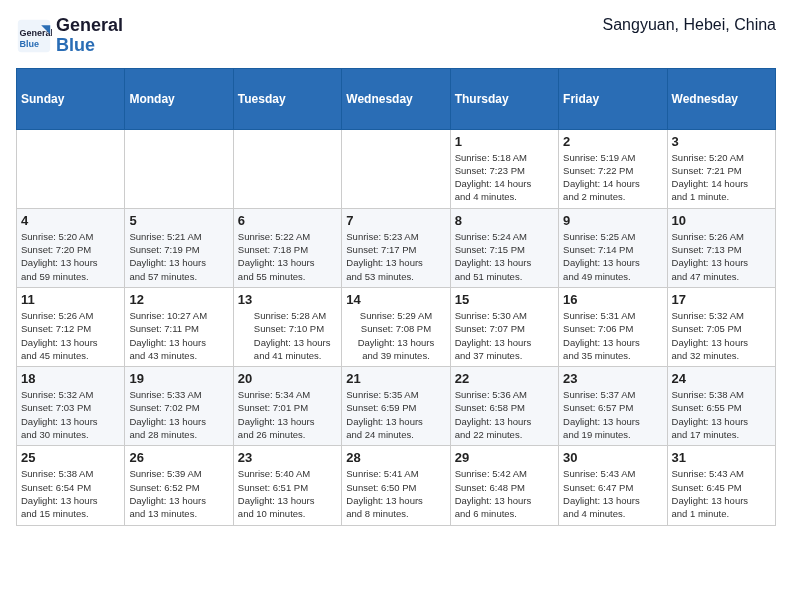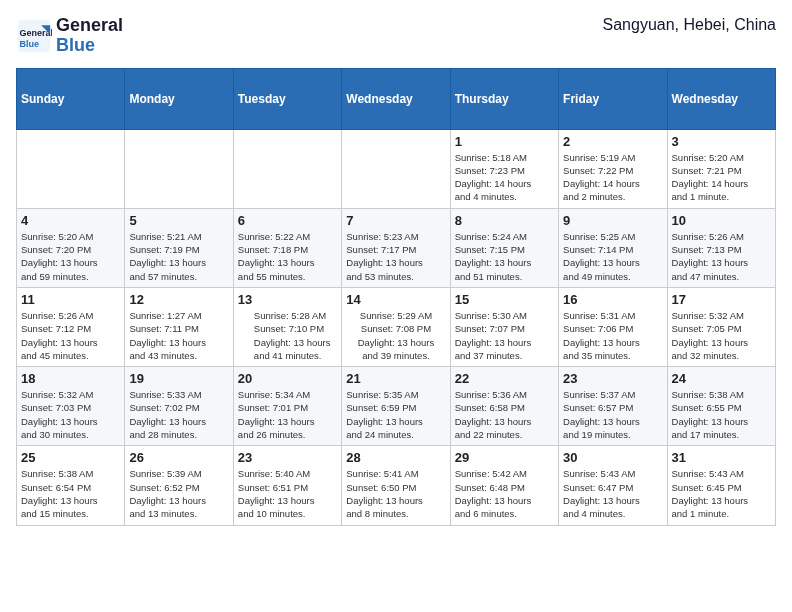--- a/index.html
+++ b/index.html
@@ -200,21 +200,21 @@
       <tr>
         <td>
           <div class="day-number">11</div>
           <div class="day-info" style="white-space: pre-line;">Sunrise: 5:26 AM
 Sunset: 7:12 PM
 Daylight: 13 hours
 and 45 minutes.</div>
         </td>
         <td>
           <div class="day-number">12</div>
-          <div class="day-info" style="white-space: pre-line;">Sunrise: 1:27 AM
+          <div class="day-info" style="white-space: pre-line;">Sunrise: 10:27 AM
 Sunset: 7:11 PM
 Daylight: 13 hours
 and 43 minutes.</div>
         </td>
         <td>
           <div class="day-number">13</div>
           <div class="day-info" style="white-space: pre-line; margin-left: 16px;">Sunrise: 5:28 AM
 Sunset: 7:10 PM
 Daylight: 13 hours
 and 41 minutes.</div>

